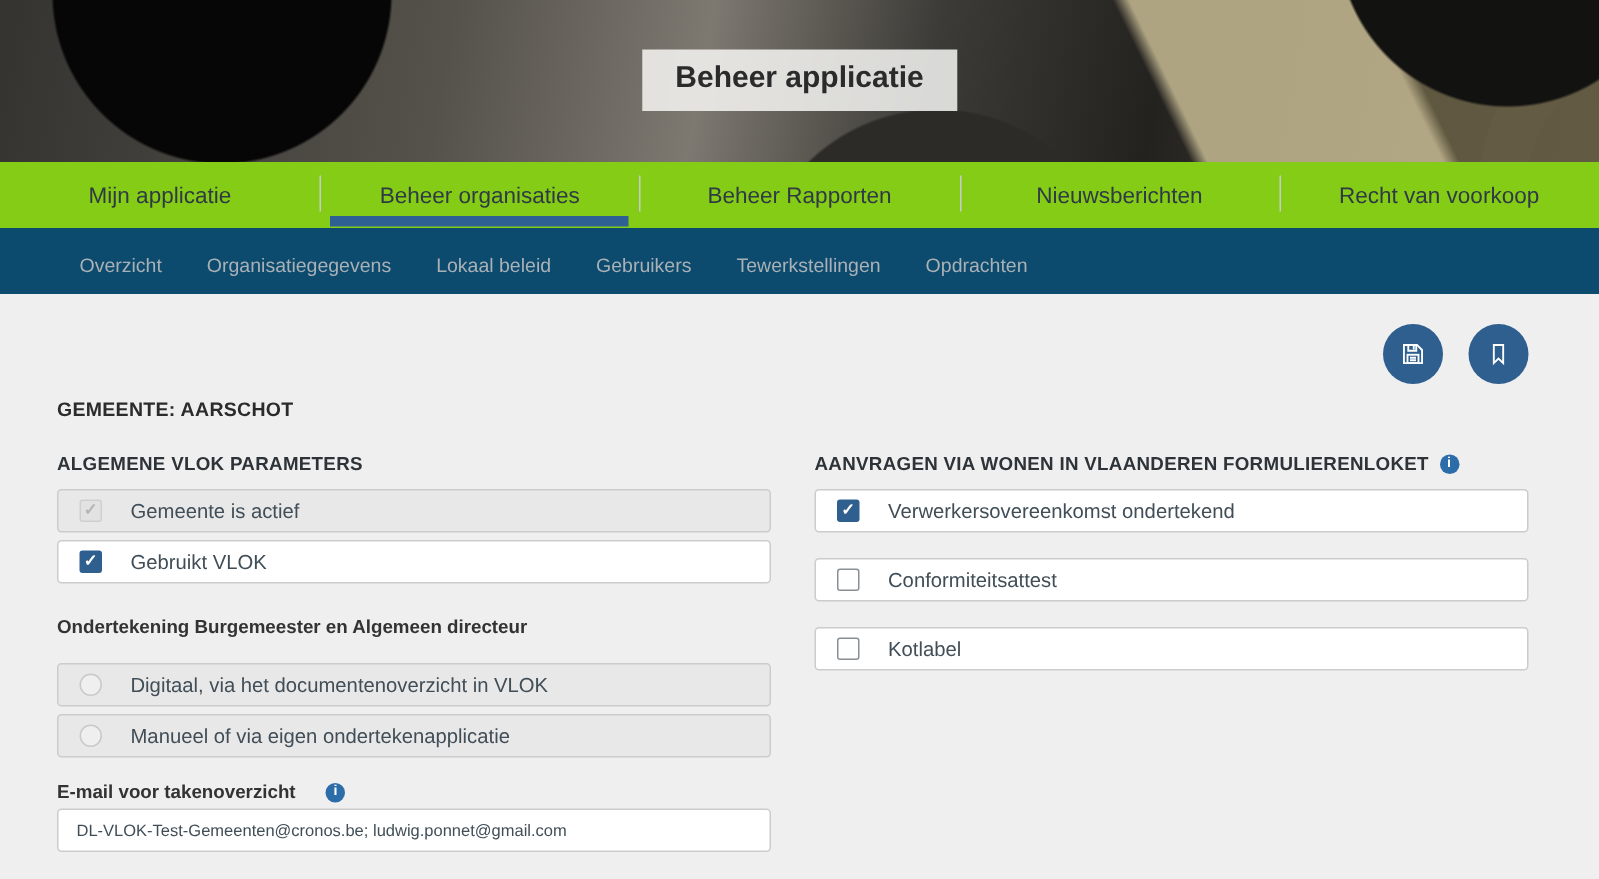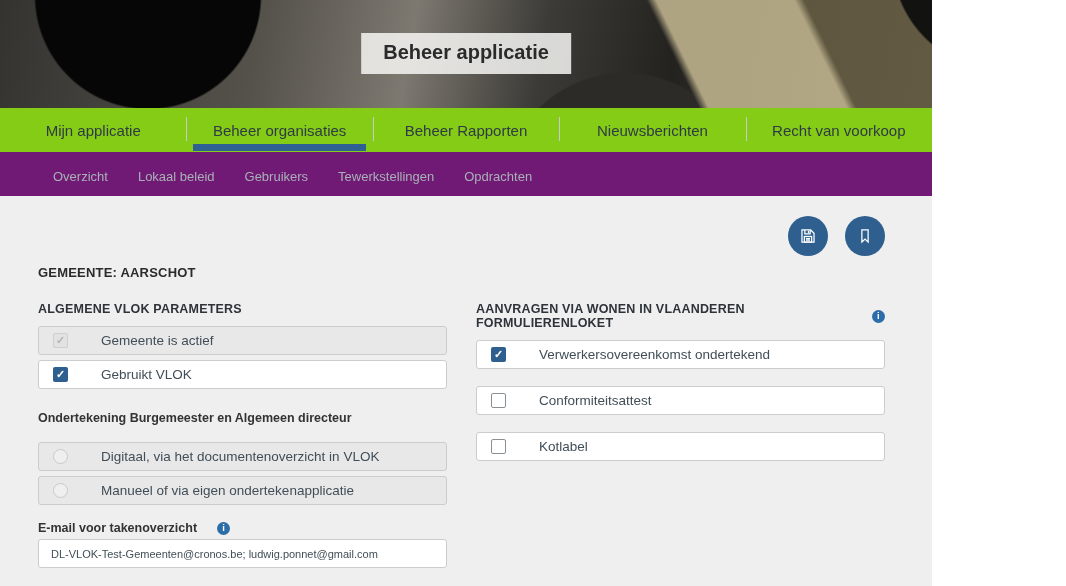--- a/index.html
+++ b/index.html
@@ -2,21 +2,21 @@
 <html><head>
 <meta charset="utf-8">
 <style>
   * { box-sizing: border-box; margin: 0; padding: 0; }
   html, body { width: 1066px; height: 586px; }
   body {
     font-family: "Liberation Sans", sans-serif;
     background: #fff;
     overflow: hidden;
   }
-  .app { width: 932px; height: 586px; position: relative; display: flex; flex-direction: column; }
+  .app { width: 1066px; height: 586px; position: relative; display: flex; flex-direction: column; }
 
   
   .hero {
     height: 108px; position: relative; flex: 0 0 108px;
     background-color: #171715;
     background-image:
       radial-gradient(circle at 1005px -42px, #121210 0 112px, rgba(18,18,16,0) 114px),
       linear-gradient(64deg, rgba(0,0,0,0) 71%, rgba(186,174,138,.92) 72% 86%, rgba(96,88,64,.95) 87% 100%),
       radial-gradient(circle at 1112px 128px, rgba(0,0,0,0) 0 94px, rgba(164,154,122,.85) 95px 126px, rgba(0,0,0,0) 127px),
       radial-gradient(ellipse 310px 265px at 235px 298px, #b3a787 0 51%, #6e6450 52% 58%, rgba(0,0,0,0) 59%),
@@ -42,21 +42,21 @@
   }
   .mainnav-item + .mainnav-item::before {
     content: ""; position: absolute; left: 0; top: 9px; bottom: 11px; width: 1px; background: #c7cbce;
   }
   .mainnav-item.active::after {
     content: ""; position: absolute; left: 7px; right: 7px; bottom: 1px; height: 7px; background: #2e6093;
   }
 
   
   .subnav {
-    height: 44px; flex: 0 0 44px; background: #701a75;
+    height: 44px; flex: 0 0 44px; background: #0c4a6e;
     display: flex; align-items: flex-end; padding-left: 38px;
   }
   .subnav-item {
     padding: 10px 15px 12px; font-size: 13px; color: #a9b1b7; cursor: pointer; white-space: nowrap;
   }
   .subnav-item.active { background: #ececec; color: #333; }
 
   
   .content {
     flex: 1; background: #efeff0; padding: 0 47px 1px 38px; overflow: hidden;
@@ -72,21 +72,21 @@
 
   .columns { display: flex; gap: 29px; margin-top: 22px; }
   .col { flex: 1; min-width: 0; }
 
   .section-title {
     font-size: 12.5px; font-weight: bold; color: #2e3338; letter-spacing: .2px;
     display: flex; align-items: center; gap: 7px;
   }
 
   .field-row {
-    display: flex; align-items: center; gap: 33px;
+    display: flex; align-items: center; gap: 19px;
     height: 29px; padding: 0 14px;
     background: #fff; border: 1px solid #ccc; border-radius: 3px;
     font-size: 13.5px; color: #414e57;
   }
   .field-row.muted { background: #e8e8e9; }
   .rows-tight .field-row + .field-row { margin-top: 5px; }
   .rows-loose .field-row + .field-row { margin-top: 17px; }
   .rows-tight, .rows-loose { margin-top: 10px; }
 
   .checkbox {
@@ -148,20 +148,21 @@
     <div class="mainnav-item">
       <span>Nieuwsberichten</span>
     </div>
     <div class="mainnav-item">
       <span>Recht van voorkoop</span>
     </div>
   </nav>
 
   <nav class="subnav">
     <div class="subnav-item">Overzicht</div>
+    <div class="subnav-item">Organisatiegegevens</div>
     <div class="subnav-item">Lokaal beleid</div>
     <div class="subnav-item">Gebruikers</div>
     <div class="subnav-item">Tewerkstellingen</div>
     <div class="subnav-item">Opdrachten</div>
   </nav>
 
   <main class="content">
 
     <div class="actions">
       <button class="action-btn" title="">

